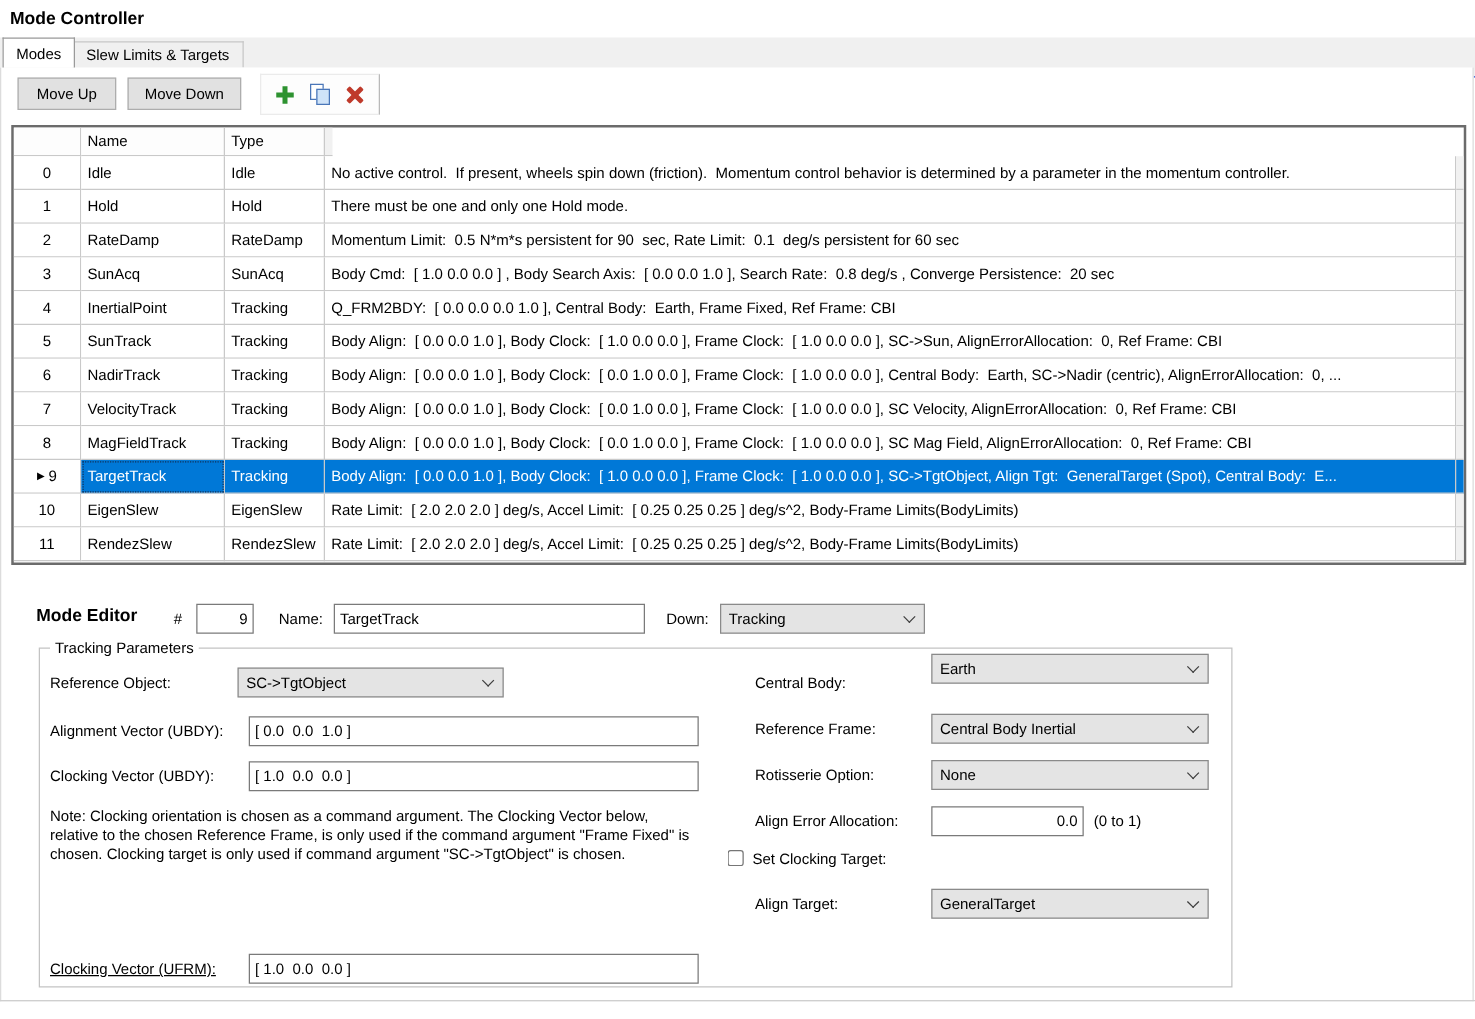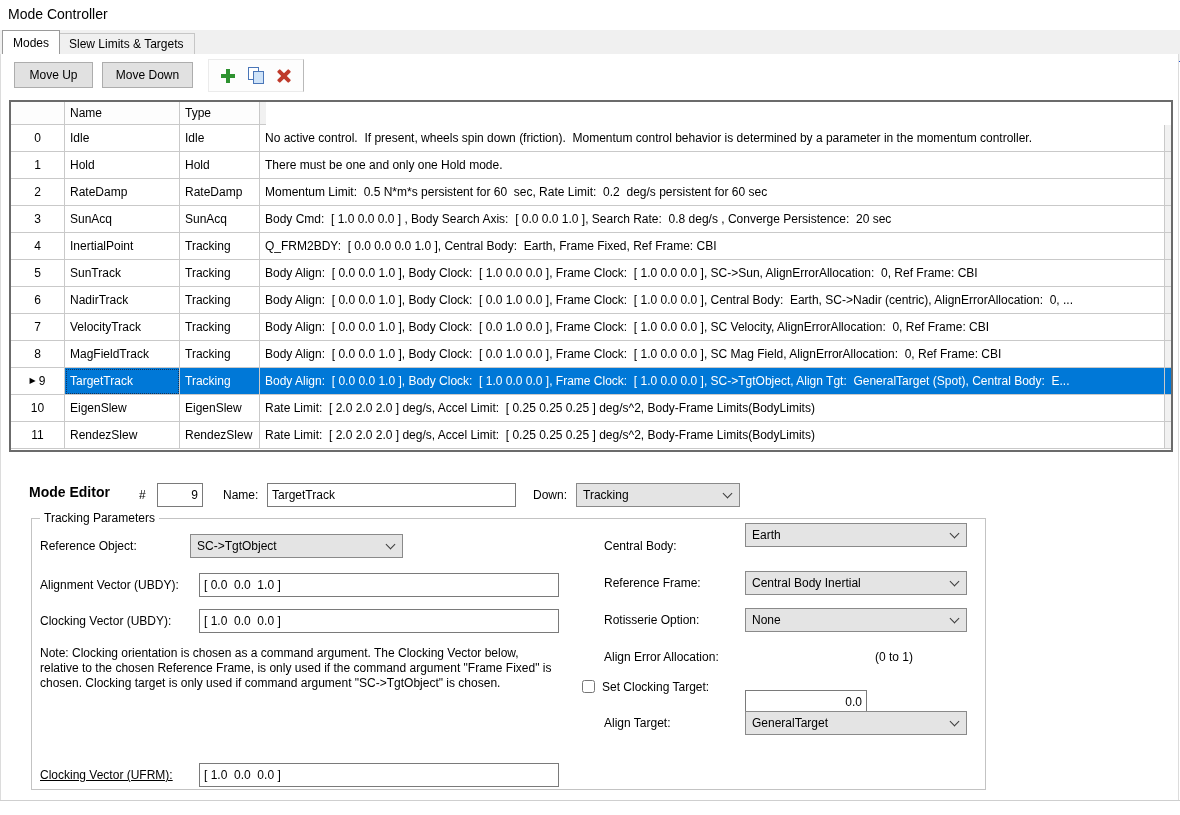--- a/index.html
+++ b/index.html
@@ -1,20 +1,20 @@
 <!DOCTYPE html>
 <html><head>
 <meta charset="utf-8">
 <style>
   * { box-sizing: border-box; margin: 0; padding: 0; }
   html,body { background:#fff; }
   body { font-family:"Liberation Sans", sans-serif; font-size:12px; color:#000; }
   #app { position:relative; width:1180px; height:815px; background:#fff; overflow:hidden; }
 
-  .page-title { position:absolute; left:8px; top:6px; font-size:14px; font-weight:normal; }
+  .page-title { position:absolute; left:8px; top:6px; font-size:14px; font-weight:bold; }
 
   
   .tabstrip { position:absolute; left:0; top:30px; width:1180px; height:32px; background:#f0f0f0; border-bottom:1px solid #1d4ed8; }
   .tab { position:absolute; display:flex; align-items:center; padding:0 10px; cursor:default; }
   .tab.active { left:2px; top:0; height:24px; background:#fff; border:1px solid #9a9a9a; border-bottom:none; z-index:2; }
   .tab.inactive { left:58px; top:3px; height:21px; background:#f0f0f0; border:1px solid #c6c6c6; border-bottom:none; }
 
   .panel { position:absolute; left:0; top:54px; width:1179px; height:747px; background:#fff; border:1px solid #dcdcdc; border-top:none; }
 
   
@@ -123,21 +123,21 @@
             <div class="cell c-type">Hold</div>
             <div class="cell c-sum">There must be one and only one Hold mode.</div>
             <div class="filler"></div>
           </div>
           <div class="trow">
             <div class="cell rh">
               <span>2</span>
             </div>
             <div class="cell c-name">RateDamp</div>
             <div class="cell c-type">RateDamp</div>
-            <div class="cell c-sum">Momentum Limit:  0.5 N*m*s persistent for 60  sec, Rate Limit:  0.2  deg/s persistent for 60 sec</div>
+            <div class="cell c-sum">Momentum Limit:  0.5 N*m*s persistent for 90  sec, Rate Limit:  0.1  deg/s persistent for 60 sec</div>
             <div class="filler"></div>
           </div>
           <div class="trow">
             <div class="cell rh">
               <span>3</span>
             </div>
             <div class="cell c-name">SunAcq</div>
             <div class="cell c-type">SunAcq</div>
             <div class="cell c-sum">Body Cmd:  [ 1.0 0.0 0.0 ] , Body Search Axis:  [ 0.0 0.0 1.0 ], Search Rate:  0.8 deg/s , Converge Persistence:  20 sec</div>
             <div class="filler"></div>
@@ -261,21 +261,21 @@
         <span class="chev"></span>
       </div>
 
       <div class="lbl" style="left:572px; top:89px;">Rotisserie Option:</div>
       <div class="dd" style="left:713px; top:89px; width:222px;">
         <span class="val">None</span>
         <span class="chev"></span>
       </div>
 
       <div class="lbl" style="left:572px; top:126px;">Align Error Allocation:</div>
-      <input type="text" class="num-right" style="position: absolute; left: 713px; top: 126px; width: 122px; margin-top: 45px;" value="0.0">
+      <input type="text" class="num-right" style="position: absolute; left: 713px; top: 126px; width: 122px;" value="0.0">
       <div class="lbl" style="left:843px; top:126px;">(0 to 1)</div>
 
       <input type="checkbox" class="cb" style="left: 550px; top: 161px;">
       <div class="lbl" style="left:570px; top:156px;">Set Clocking Target:</div>
 
       <div class="lbl" style="left:572px; top:192px;">Align Target:</div>
       <div class="dd" style="left:713px; top:192px; width:222px;">
         <span class="val">GeneralTarget</span>
         <span class="chev"></span>
       </div>

